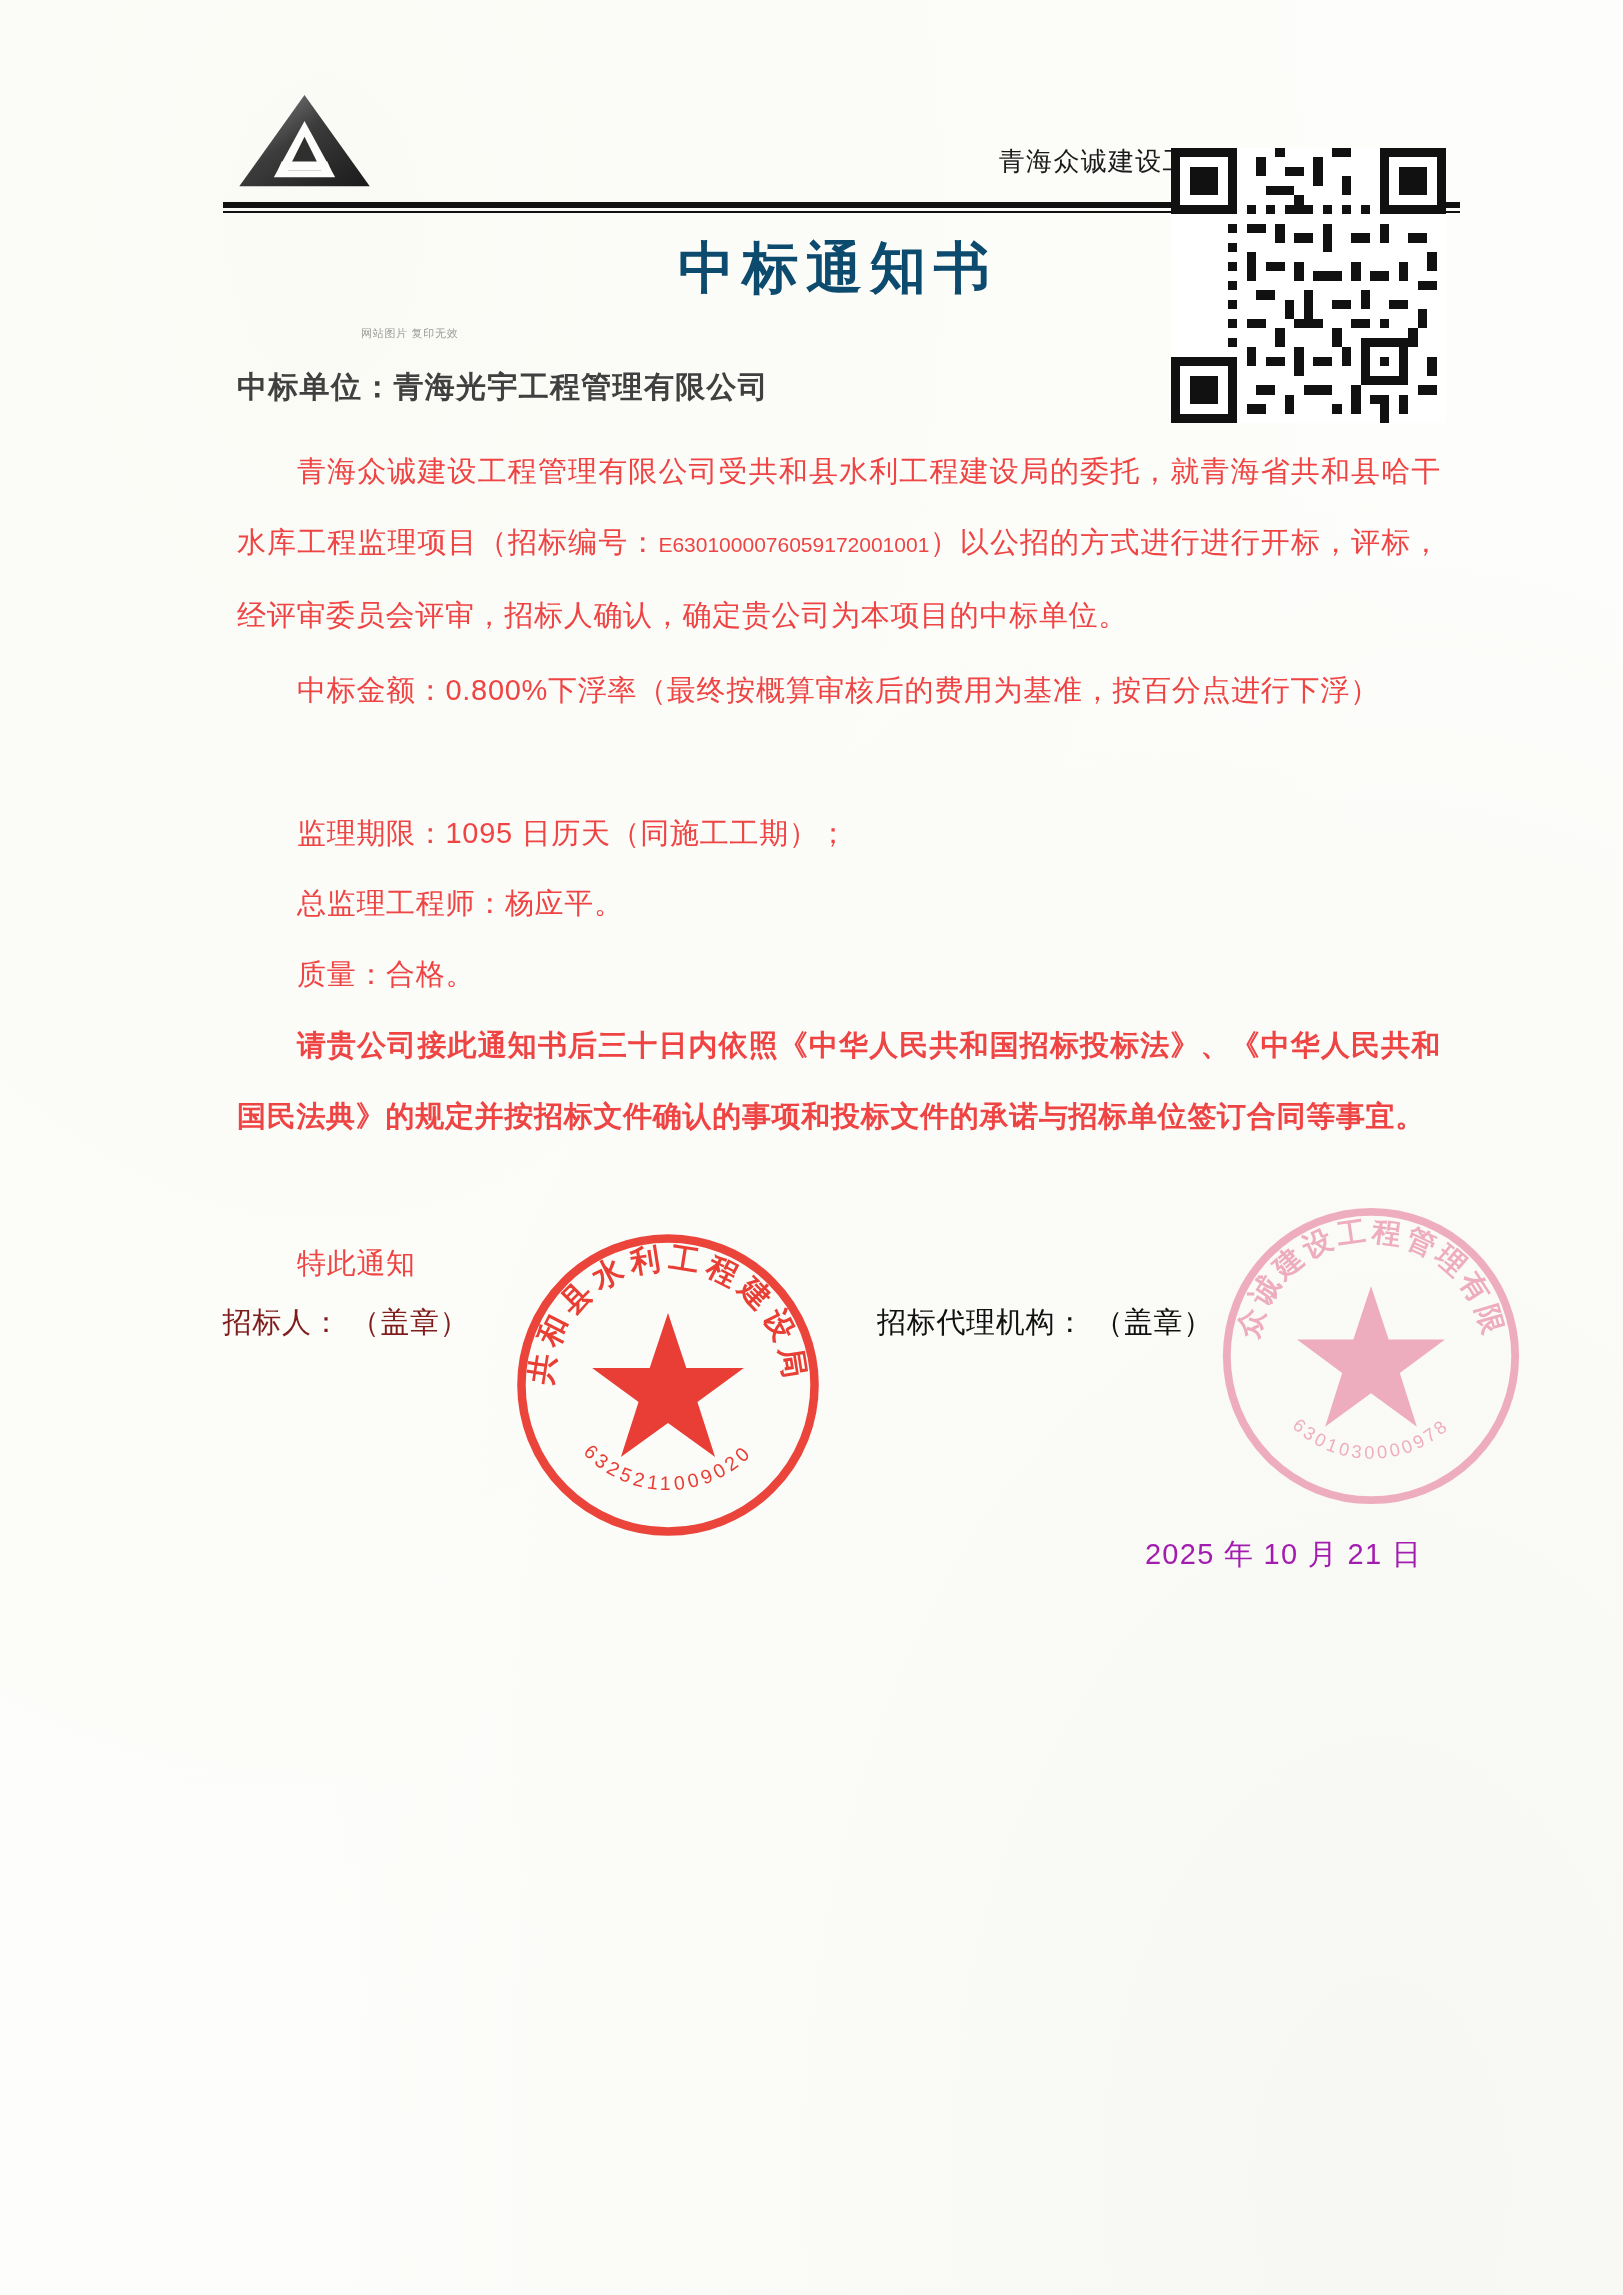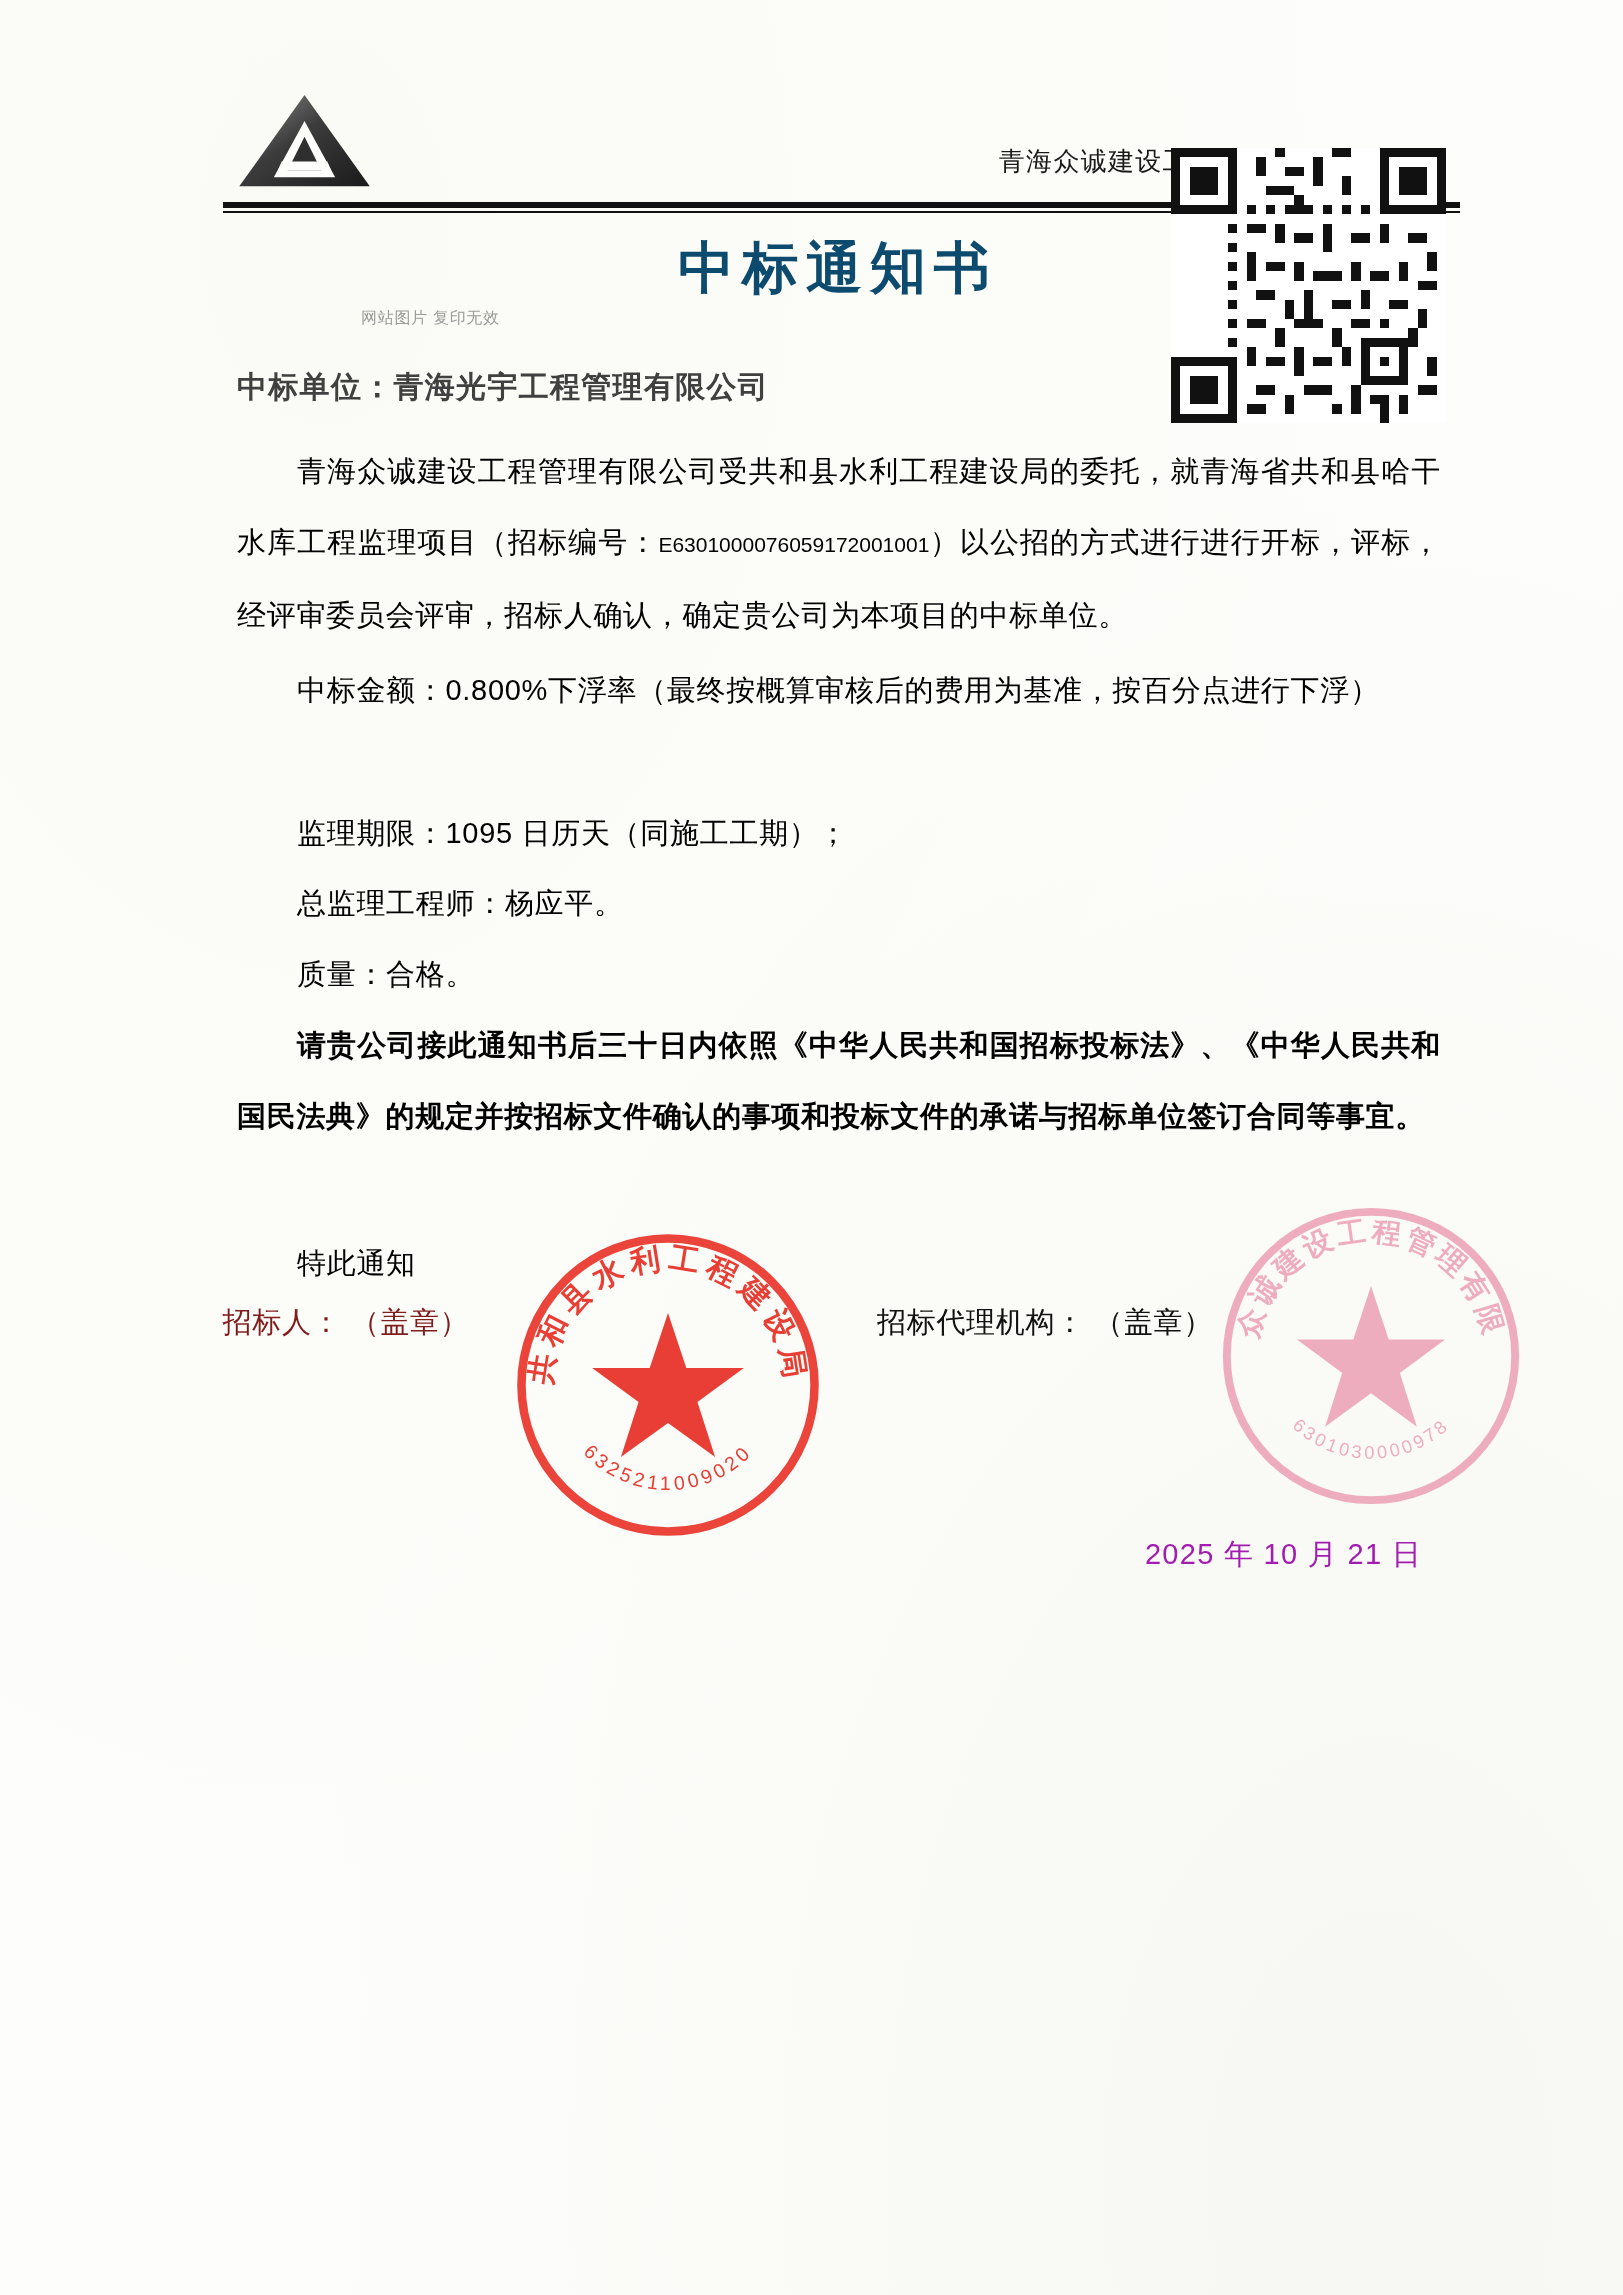--- a/index.html
+++ b/index.html
@@ -82,22 +82,22 @@
     text-align: center;
     font-family: "DejaVu Sans", sans-serif;
     font-weight: bold;
     font-size: 56px;
     letter-spacing: 7.9px;
     color: #0c4a6e;
   }
   .watermark-note {
     position: absolute;
     left: 145px;
-    top: 229px;
-    font-size: 16px;
+    top: 247px;
+    font-size: 11px;
     color: #9a9a9a;
     letter-spacing: 0.7px;
   }
 
   
   .qr {
     position: absolute;
     right: 14.4px;
     top: 69px;
     width: 275px;
@@ -115,21 +115,21 @@
     font-weight: bold;
     color: #404040;
     letter-spacing: 1.3px;
   }
   .para {
     position: absolute;
     left: 21px;
     width: 1204px;
     font-size: 29px;
     line-height: 71px;
-    color: #000000;
+    color: #ef4444;
     letter-spacing: 0.7px;
     text-align: justify;
   }
   .indent { text-indent: 60px; }
   .bidno {
     font-family: "Liberation Sans", sans-serif;
     font-size: 21px;
     letter-spacing: 0px;
   }
   .p-main   { top: 357px; }

